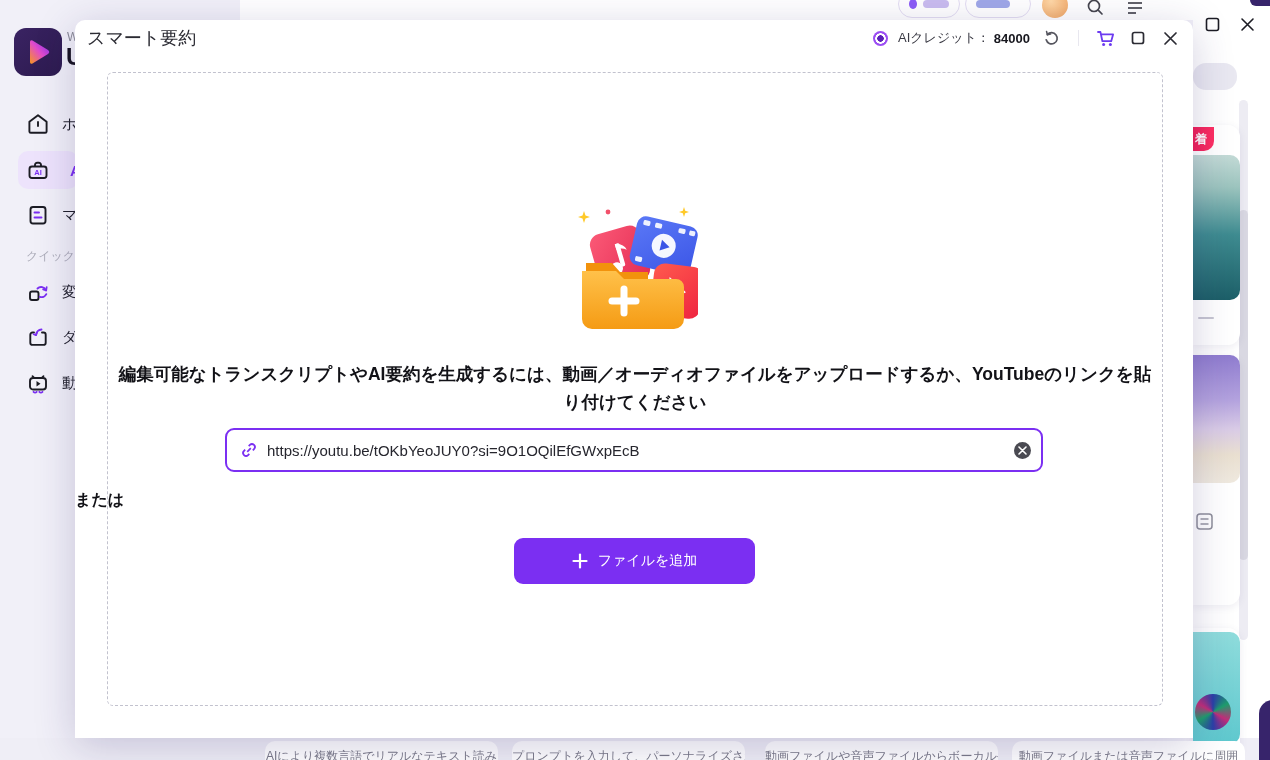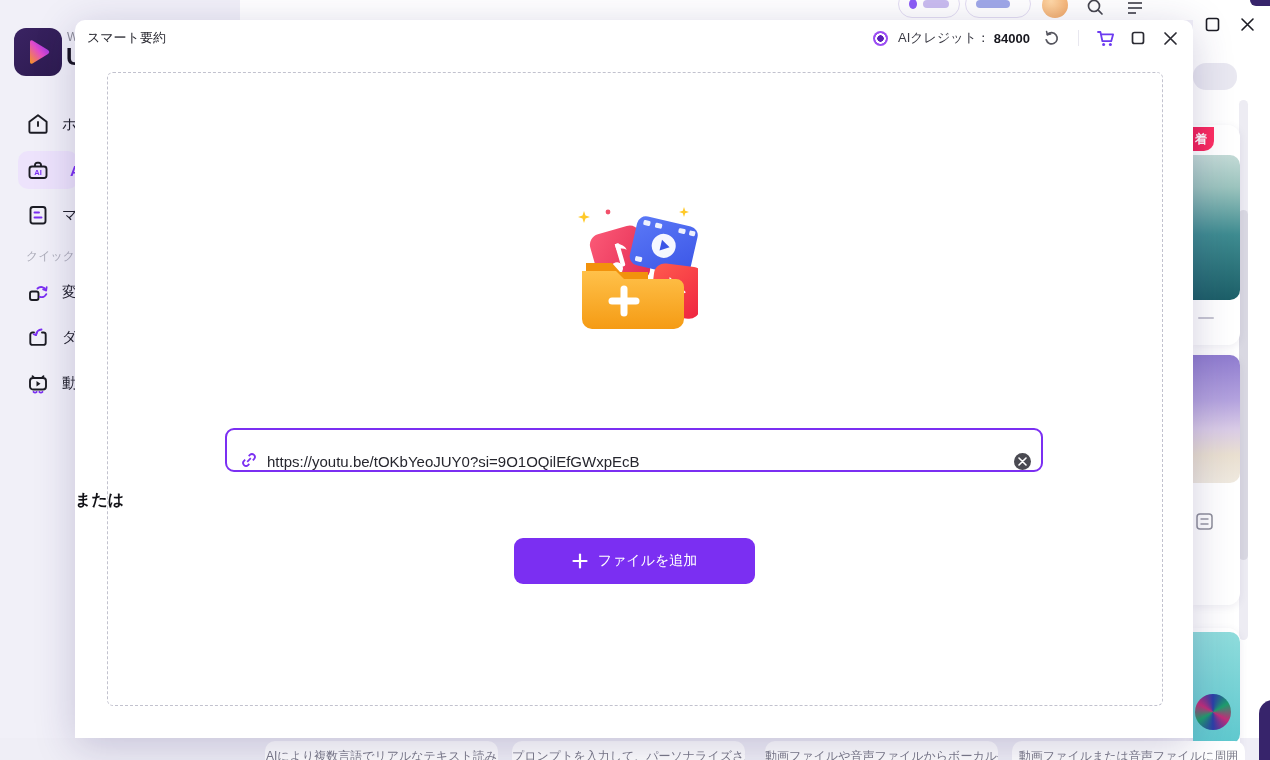--- a/index.html
+++ b/index.html
@@ -45,37 +45,37 @@
              background:conic-gradient(#2B3FA8,#1E9E6C,#C22E79,#2B3FA8,#1E9E6C,#C22E79,#2B3FA8); }
 
   
   .b-card { position:absolute; top:741px; width:233px; height:22px; background:#FFFFFF; border-radius:10px 10px 0 0;
             display:flex; justify-content:center; }
   .b-card span { font-size:12px; color:#7A7A88; margin-top:7px; white-space:nowrap; overflow:hidden; }
 
   
   .modal { position:absolute; left:75px; top:20px; width:1118px; height:718px; background:#FFFFFF;
            border-radius:10px 10px 0 0; box-shadow:0 8px 40px rgba(50,35,110,.22); }
-  .m-title { position:absolute; left:12px; top:0; height:36px; line-height:36px; font-size:13px; color:#2B2B33; }
+  .m-title { position:absolute; left:12px; top:0; height:36px; line-height:36px; font-size:18px; color:#2B2B33; }
   .m-right { position:absolute; right:12px; top:0; height:36px; display:flex; align-items:center; gap:10px; }
   .coin { width:15px; height:15px; border-radius:50%; background:radial-gradient(circle at 50% 50%, #5B21B6 0 3px, #FFFFFF 3.5px 5px, #9B4DF3 5.5px); }
   .cred-label { font-size:13px; color:#3A3A44; }
   .cred-value { font-size:13px; font-weight:bold; color:#17171E; margin-left:-6px; }
   .vdiv { width:1px; height:16px; background:#E8E7EF; margin:0 6px; }
   .icon-btn { display:flex; align-items:center; justify-content:center; width:22px; height:22px; cursor:default; }
 
   .dashed { position:absolute; left:32px; top:52px; width:1056px; height:634px; border:1px dashed #C2C2CE; border-radius:6px; }
 
   .illus { position:absolute; left:497px; top:185px; width:126px; height:130px; }
 
   .instruction { position:absolute; left:40px; top:340px; width:1040px; text-align:center;
                  font-size:17.5px; font-weight:bold; color:#121217; line-height:28px; }
 
   .url-row { position:absolute; left:150px; top:408px; width:818px; height:44px; background:#fff;
-             border:2px solid #7B2FF2; border-radius:9px; display:flex; align-items:flex-end; padding-left:12px; }
+             border:2px solid #7B2FF2; border-radius:9px; display:flex; align-items:center; padding-left:12px; }
   .url-input { flex:1; border:none; outline:none; font-size:15px; color:#26262E; margin-left:8px; font-family:"Liberation Sans",sans-serif; }
   .clear-btn { width:17px; height:17px; border-radius:50%; background:#4A4A52; display:flex; align-items:center; justify-content:center; margin:0 10px 0 6px; flex:0 0 auto; }
   .upload-btn { flex:0 0 auto; height:36px; margin:2px; padding:0 22px; border:none; border-radius:7px; background:#7B2FF2;
                 color:#fff; font-size:13px; font-family:"Liberation Sans",sans-serif; }
 
   .or-text { position:absolute; left:0; top:470px; width:1118px; font-size:16px; font-weight:bold; color:#121217; }
 
   .add-btn { position:absolute; left:439px; top:518px; width:241px; height:46px; border:none; border-radius:9px; background:#7B2FF2;
              color:#fff; font-size:14px; display:flex; align-items:center; justify-content:center; gap:10px; font-family:"Liberation Sans",sans-serif; }
 </style>
@@ -319,20 +319,21 @@
           <path d="M96 73 l18 13 -18 13 Z" fill="#fff"></path>
         </g>
         <path d="M10 66 h34 l8 8 h52 a8 8 0 0 1 8 8 v32 a10 10 0 0 1 -10 10 H20 a10 10 0 0 1 -10 -10 Z" fill="url(#gFold)"></path>
         <g stroke="#FFFFFF" stroke-width="7" stroke-linecap="round">
           <line x1="52" y1="84" x2="52" y2="108"></line>
             <line x1="40" y1="96" x2="64" y2="96"></line>
         </g>
       </svg>
     </div>
 
+    <div class="instruction">編集可能なトランスクリプトやAI要約を生成するには、動画／オーディオファイルをアップロードするか、YouTubeのリンクを貼り付けてください</div>
 
     <div class="url-row">
       <svg width="20" height="20" viewBox="0 0 24 24">
         <g transform="rotate(-45 12 12)" fill="none" stroke="#7B2FF2" stroke-width="2.1">
           <path d="M9 8.5 H7 a3.5 3.5 0 0 0 0 7 h2"></path>
             <path d="M15 8.5 h2 a3.5 3.5 0 0 1 0 7 h-2"></path>
             <line x1="9" y1="12" x2="15" y2="12"></line>
         </g>
       </svg>
       <input class="url-input" type="text" value="https://youtu.be/tOKbYeoJUY0?si=9O1OQilEfGWxpEcB" style="">

